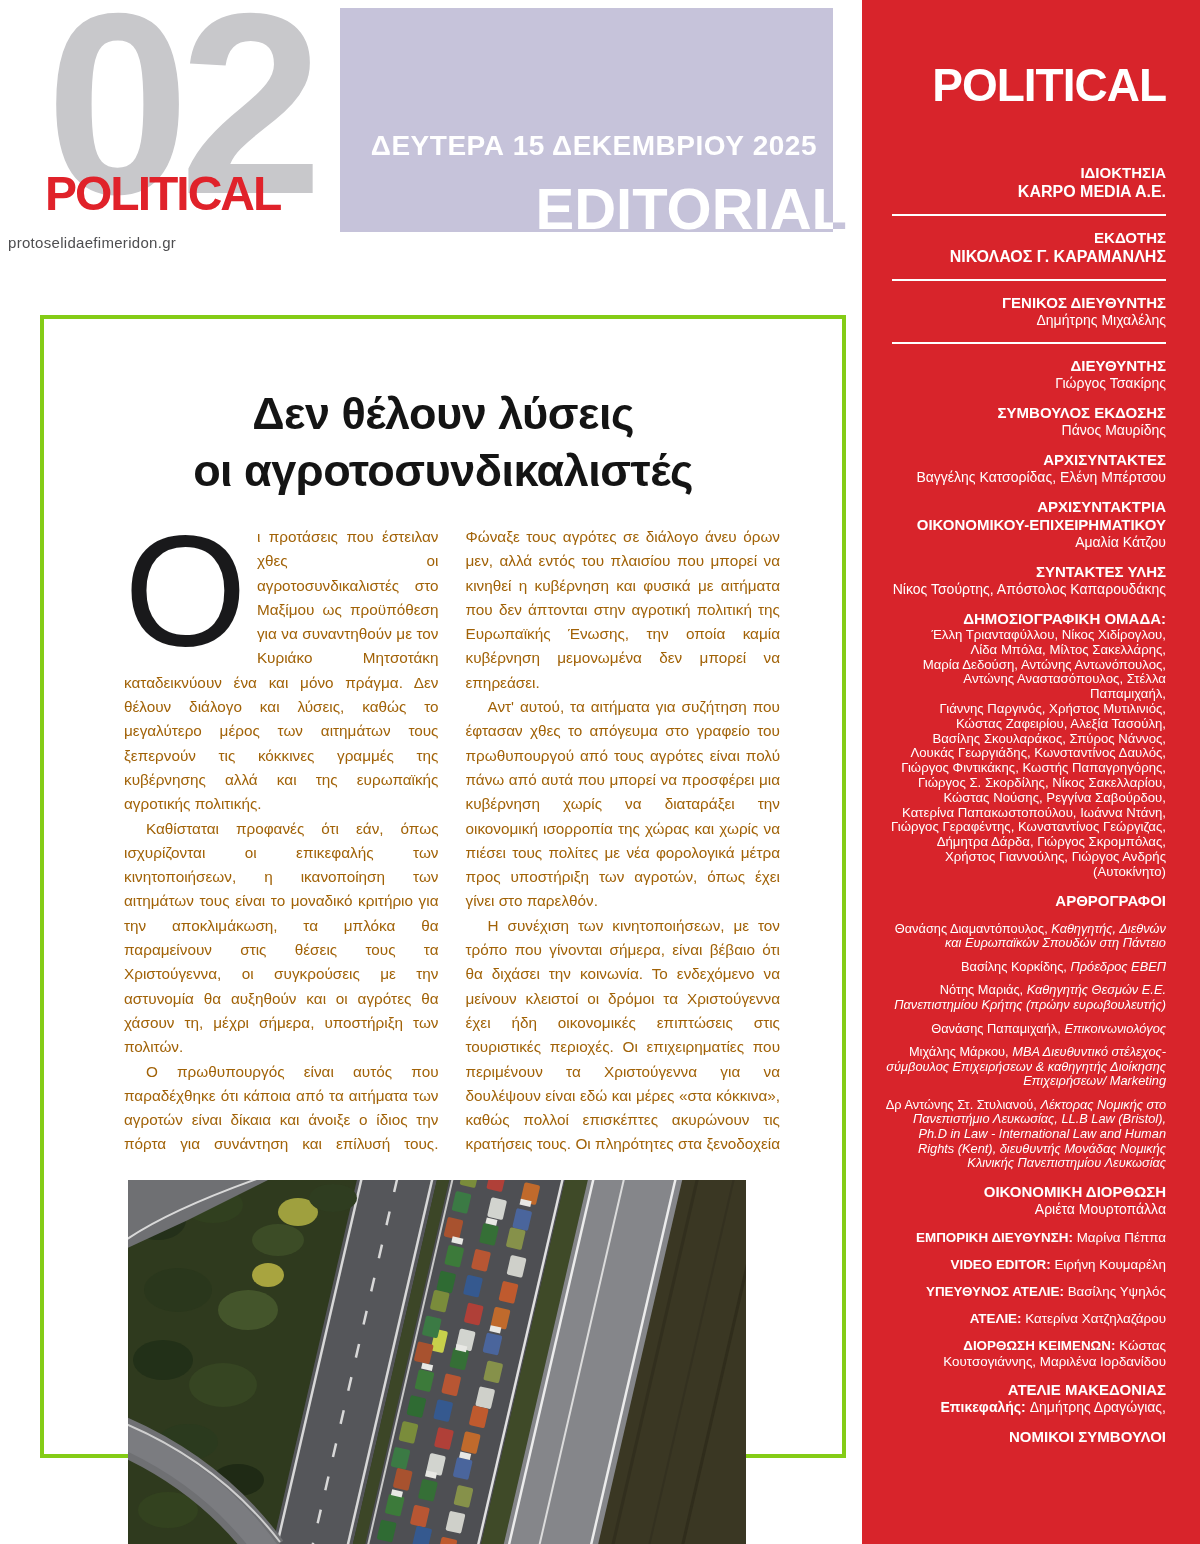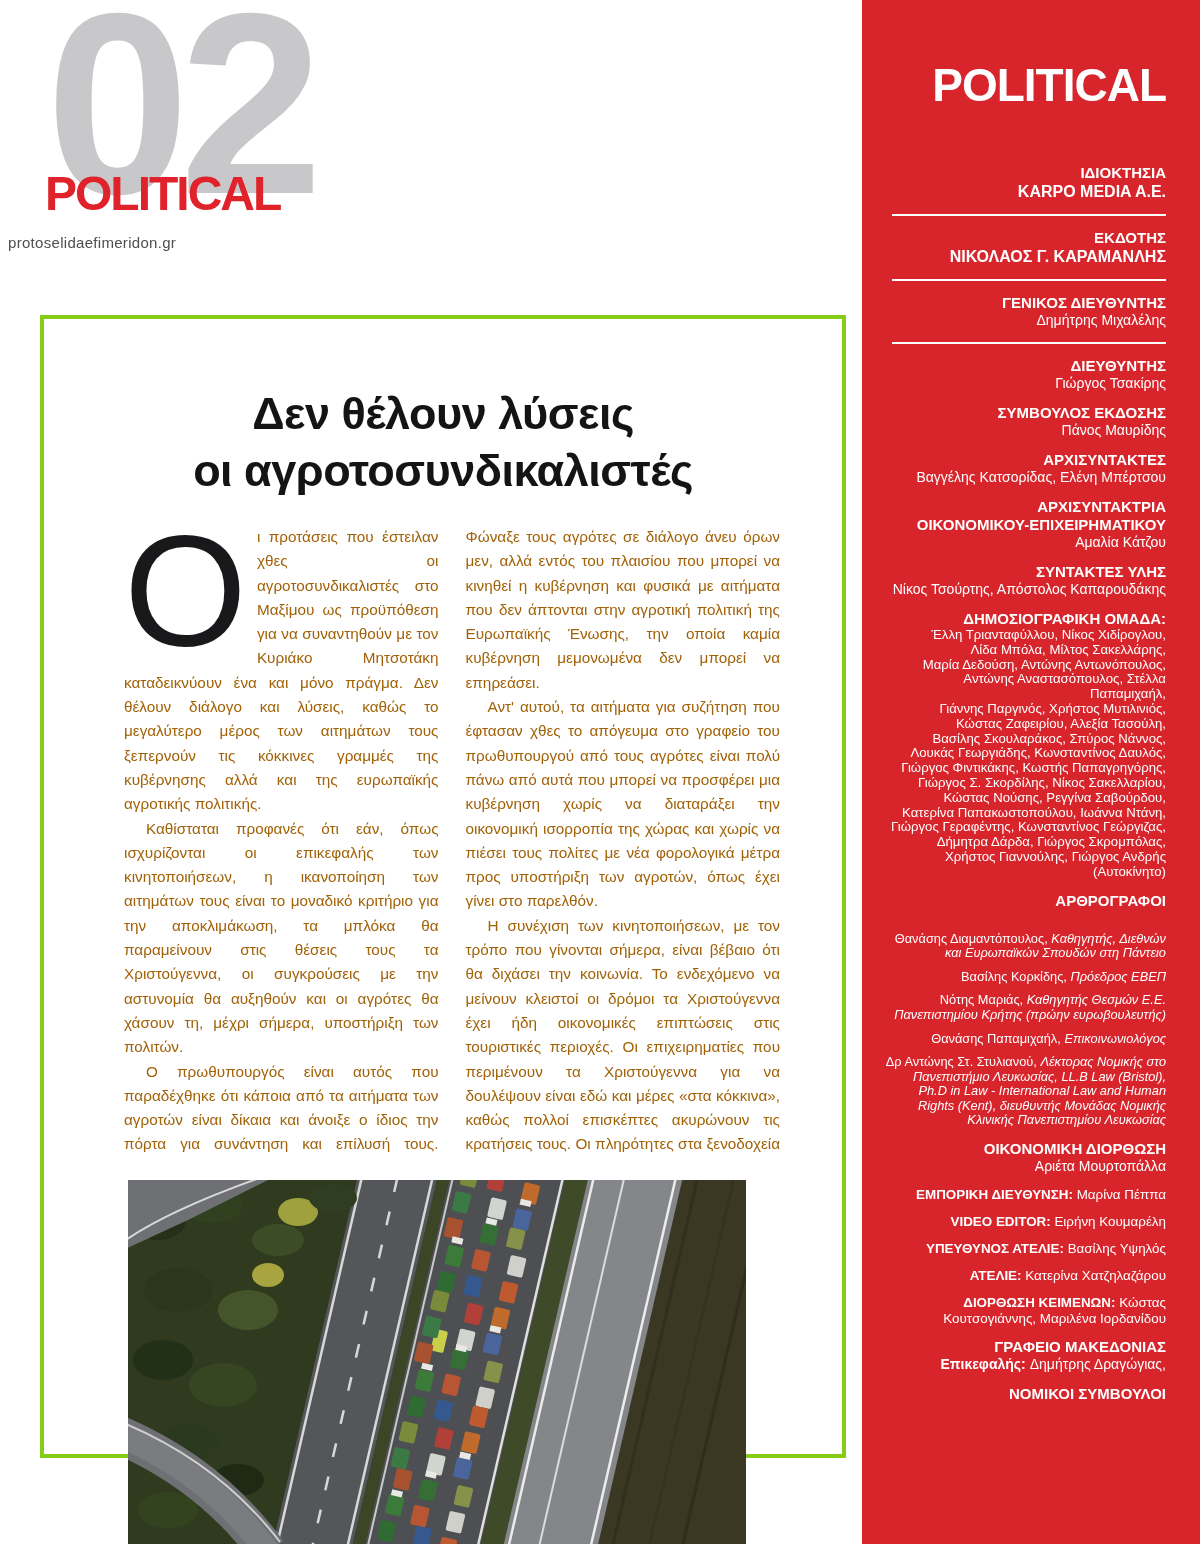--- a/index.html
+++ b/index.html
@@ -64,20 +64,27 @@
 </style>
 </head>
 <body>
 
 <div id="page">
 
   <div class="page-number">02</div>
   <div class="brand-logo">POLITICAL</div>
   <div class="site-label">protoselidaefimeridon.gr</div>
 
+  <div class="banner-wrap">
+    <div class="editorial-text editorial-ghost">EDITORIAL</div>
+    <div class="banner-box">
+      <div class="banner-date">ΔΕΥΤΕΡΑ 15 ΔΕΚΕΜΒΡΙΟΥ 2025</div>
+      <div class="editorial-text editorial-white">EDITORIAL</div>
+    </div>
+  </div>
 
   <main class="article-box">
     <h1 class="article-title">Δεν θέλουν λύσεις
 οι αγροτοσυνδικαλιστές</h1>
     <div class="article-body">
       <p class="lead">Οι προτάσεις που έστειλαν χθες οι αγροτοσυνδικαλιστές στο Μαξίμου ως προϋπόθεση για να συναντηθούν με τον Κυριάκο Μητσοτάκη καταδεικνύουν ένα και μόνο πράγμα. Δεν θέλουν διάλογο και λύσεις, καθώς το μεγαλύτερο μέρος των αιτημάτων τους ξεπερνούν τις κόκκινες γραμμές της κυβέρνησης αλλά και της ευρωπαϊκής αγροτικής πολιτικής.</p>
       <p>Καθίσταται προφανές ότι εάν, όπως ισχυρίζονται οι επικεφαλής των κινητοποιήσεων, η ικανοποίηση των αιτημάτων τους είναι το μοναδικό κριτήριο για την αποκλιμάκωση, τα μπλόκα θα παραμείνουν στις θέσεις τους τα Χριστούγεννα, οι συγκρούσεις με την αστυνομία θα αυξηθούν και οι αγρότες θα χάσουν τη, μέχρι σήμερα, υποστήριξη των πολιτών.</p>
       <p>Ο πρωθυπουργός είναι αυτός που παραδέχθηκε ότι κάποια από τα αιτήματα των αγροτών είναι δίκαια και άνοιξε ο ίδιος την πόρτα για συνάντηση και επίλυσή τους. Φώναξε τους αγρότες σε διάλογο άνευ όρων μεν, αλλά εντός του πλαισίου που μπορεί να κινηθεί η κυβέρνηση και φυσικά με αιτήματα που δεν άπτονται στην αγροτική πολιτική της Ευρωπαϊκής Ένωσης, την οποία καμία κυβέρνηση μεμονωμένα δεν μπορεί να επηρεάσει.</p>
       <p>Αντ' αυτού, τα αιτήματα για συζήτηση που έφτασαν χθες το απόγευμα στο γραφείο του πρωθυπουργού από τους αγρότες είναι πολύ πάνω από αυτά που μπορεί να προσφέρει μια κυβέρνηση χωρίς να διαταράξει την οικονομική ισορροπία της χώρας και χωρίς να πιέσει τους πολίτες με νέα φορολογικά μέτρα προς υποστήριξη των αγροτών, όπως έχει γίνει στο παρελθόν.</p>
       <p>Η συνέχιση των κινητοποιήσεων, με τον τρόπο που γίνονται σήμερα, είναι βέβαιο ότι θα διχάσει την κοινωνία. Το ενδεχόμενο να μείνουν κλειστοί οι δρόμοι τα Χριστούγεννα έχει ήδη οικονομικές επιπτώσεις στις τουριστικές περιοχές. Οι επιχειρηματίες που περιμένουν τα Χριστούγεννα για να δουλέψουν είναι εδώ και μέρες «στα κόκκινα», καθώς πολλοί επισκέπτες ακυρώνουν τις κρατήσεις τους. Οι πληρότητες στα ξενοδοχεία και στα οικήματα βραχείας μίσθωσης μειώνονται αντί να αυξάνονται και προς το παρόν τουλάχιστον δεν διαφαίνεται κάποια διάθεση αποκλιμάκωσης από την πλευρά των αγροτών. Πολλές είναι και οι οικογένειες που το ξανασκέφτονται να αποδράσουν από την Αθήνα, ακόμα και αν επρόκειτο να ταξιδέψουν στο εξοχικό ή το χωριό τους. «Αν συνεχιστούν τα μπλόκα, δεν θα πάμε πουθενά. Δεν ξέρουμε αν θα φτάσουμε, πόσες ώρες θα μείνουμε εκφοβισμένοι στο αυτοκίνητο και αν το αντέξουν τα παιδιά. Είναι όμως τραγικό για εμάς. Περιμέναμε τις λίγες ημέρες των διακοπών να ξεφύγουμε από την ασφυκτική καθημερινότητα, τα προβλήματά μας και να αφιερώσουμε χρόνο στα παιδιά μας. Αυτό θα πρέπει να το σκεφτούν οι αγρότες. Δεν είμαστε απέναντί τους, αλλά να μην είναι και εκείνοι απέναντί μας», είναι η κοινή συνισταμένη όλων όσων ακούμε τις τελευταίες ημέρες.</p>
@@ -261,47 +268,48 @@
 Γιώργος Φιντικάκης, Κωστής Παπαγρηγόρης,
 Γιώργος Σ. Σκορδίλης, Νίκος Σακελλαρίου,
 Κώστας Νούσης, Ρεγγίνα Σαβούρδου,
 Κατερίνα Παπακωστοπούλου, Ιωάννα Ντάνη,
 Γιώργος Γεραφέντης, Κωνσταντίνος Γεώργιζας,
 Δήμητρα Δάρδα, Γιώργος Σκρομπόλας,
 Χρήστος Γιαννούλης, Γιώργος Ανδρής (Αυτοκίνητο)</div>
     </div>
 
     <div class="sb-sec">
-      <div class="sb-h" style="margin-bottom:22px;">ΑΡΘΡΟΓΡΑΦΟΙ</div>
+      <div class="sb-h" style="margin-bottom:12px;">ΑΡΘΡΟΓΡΑΦΟΙ</div>
 
         <p class="col-entry"><span class="c-name">Θανάσης Διαμαντόπουλος,</span> <span class="c-role">Καθηγητής, Διεθνών και Ευρωπαϊκών Σπουδών στη Πάντειο</span></p>
 
         <p class="col-entry"><span class="c-name">Βασίλης Κορκίδης,</span> <span class="c-role">Πρόεδρος ΕΒΕΠ</span></p>
 
         <p class="col-entry"><span class="c-name">Νότης Μαριάς,</span> <span class="c-role">Καθηγητής Θεσμών Ε.Ε. Πανεπιστημίου Κρήτης (πρώην ευρωβουλευτής)</span></p>
 
         <p class="col-entry"><span class="c-name">Θανάσης Παπαμιχαήλ,</span> <span class="c-role">Επικοινωνιολόγος</span></p>
 
+        <p class="col-entry"><span class="c-name">Μιχάλης Μάρκου,</span> <span class="c-role">ΜΒΑ Διευθυντικό στέλεχος-σύμβουλος Επιχειρήσεων &amp; καθηγητής Διοίκησης Επιχειρήσεων/ Marketing</span></p>
 
         <p class="col-entry"><span class="c-name">Δρ Αντώνης Στ. Στυλιανού,</span> <span class="c-role">Λέκτορας Νομικής στο Πανεπιστήμιο Λευκωσίας, LL.B Law (Bristol), Ph.D in Law - International Law and Human Rights (Kent), διευθυντής Μονάδας Νομικής Κλινικής Πανεπιστημίου Λευκωσίας</span></p>
       </div>
 
     <div class="sb-sec">
       <div class="sb-h">ΟΙΚΟΝΟΜΙΚΗ ΔΙΟΡΘΩΣΗ</div>
       <div class="sb-v">Αριέτα Μουρτοπάλλα</div>
     </div>
 
     <div class="sb-row"><strong>ΕΜΠΟΡΙΚΗ ΔΙΕΥΘΥΝΣΗ: </strong><span>Μαρίνα Πέππα</span></div>
     <div class="sb-row"><strong>VIDEO EDITOR: </strong><span>Ειρήνη Κουμαρέλη</span></div>
     <div class="sb-row"><strong>ΥΠΕΥΘΥΝΟΣ ΑΤΕΛΙΕ: </strong><span>Βασίλης Υψηλός</span></div>
     <div class="sb-row"><strong>ΑΤΕΛΙΕ: </strong><span>Κατερίνα Χατζηλαζάρου</span></div>
     <div class="sb-row"><strong>ΔΙΟΡΘΩΣΗ ΚΕΙΜΕΝΩΝ: </strong><span>Κώστας Κουτσογιάννης, Μαριλένα Ιορδανίδου</span></div>
 
     <div class="sb-sec">
-      <div class="sb-h">ΓΡΑΦΕΙΟ ΜΑΚΕΔΟΝΙΑΣ</div>
+      <div class="sb-h">ΑΤΕΛΙΕ ΜΑΚΕΔΟΝΙΑΣ</div>
       <div class="sb-v"><strong>Επικεφαλής: </strong><span>Δημήτρης Δραγώγιας,</span></div>
     </div>
 
     <div class="sb-sec">
       <div class="sb-h">ΝΟΜΙΚΟΙ ΣΥΜΒΟΥΛΟΙ</div>
 
     </div>
 
   </aside>
 

